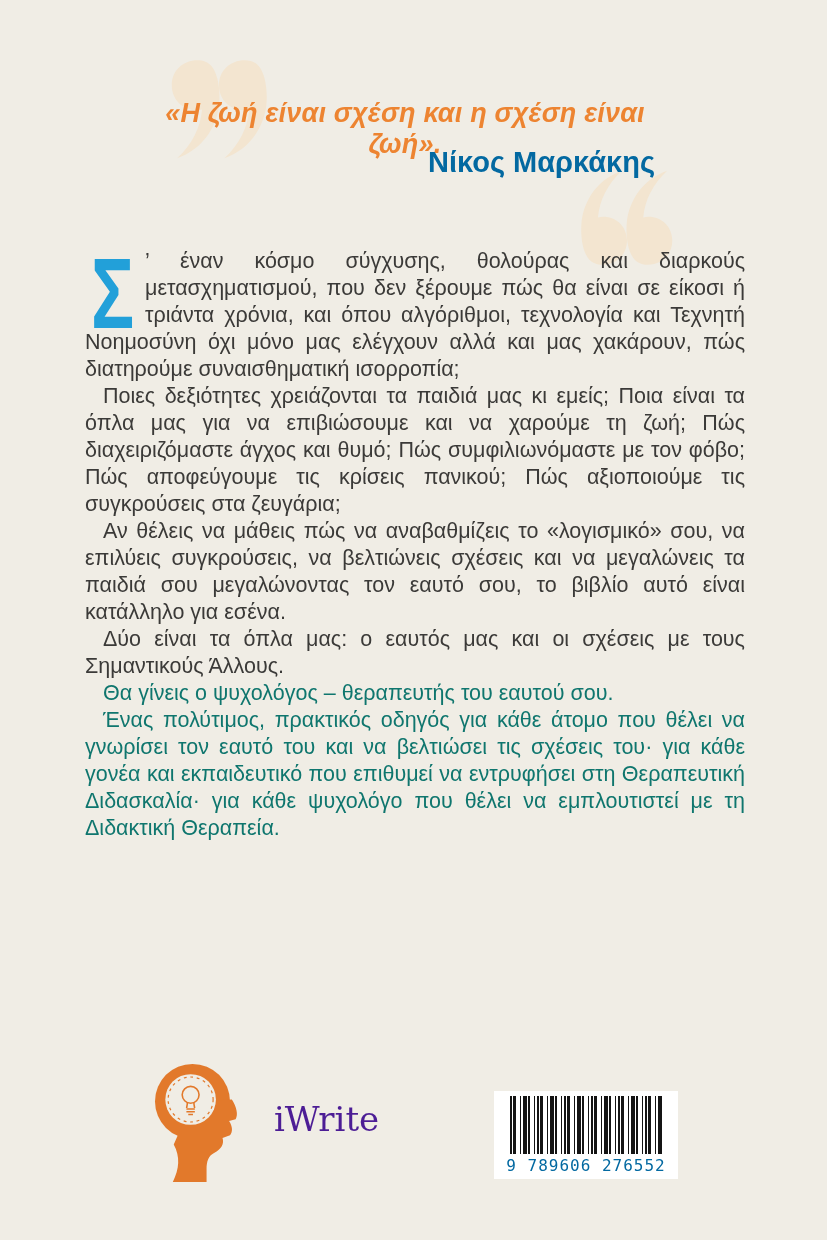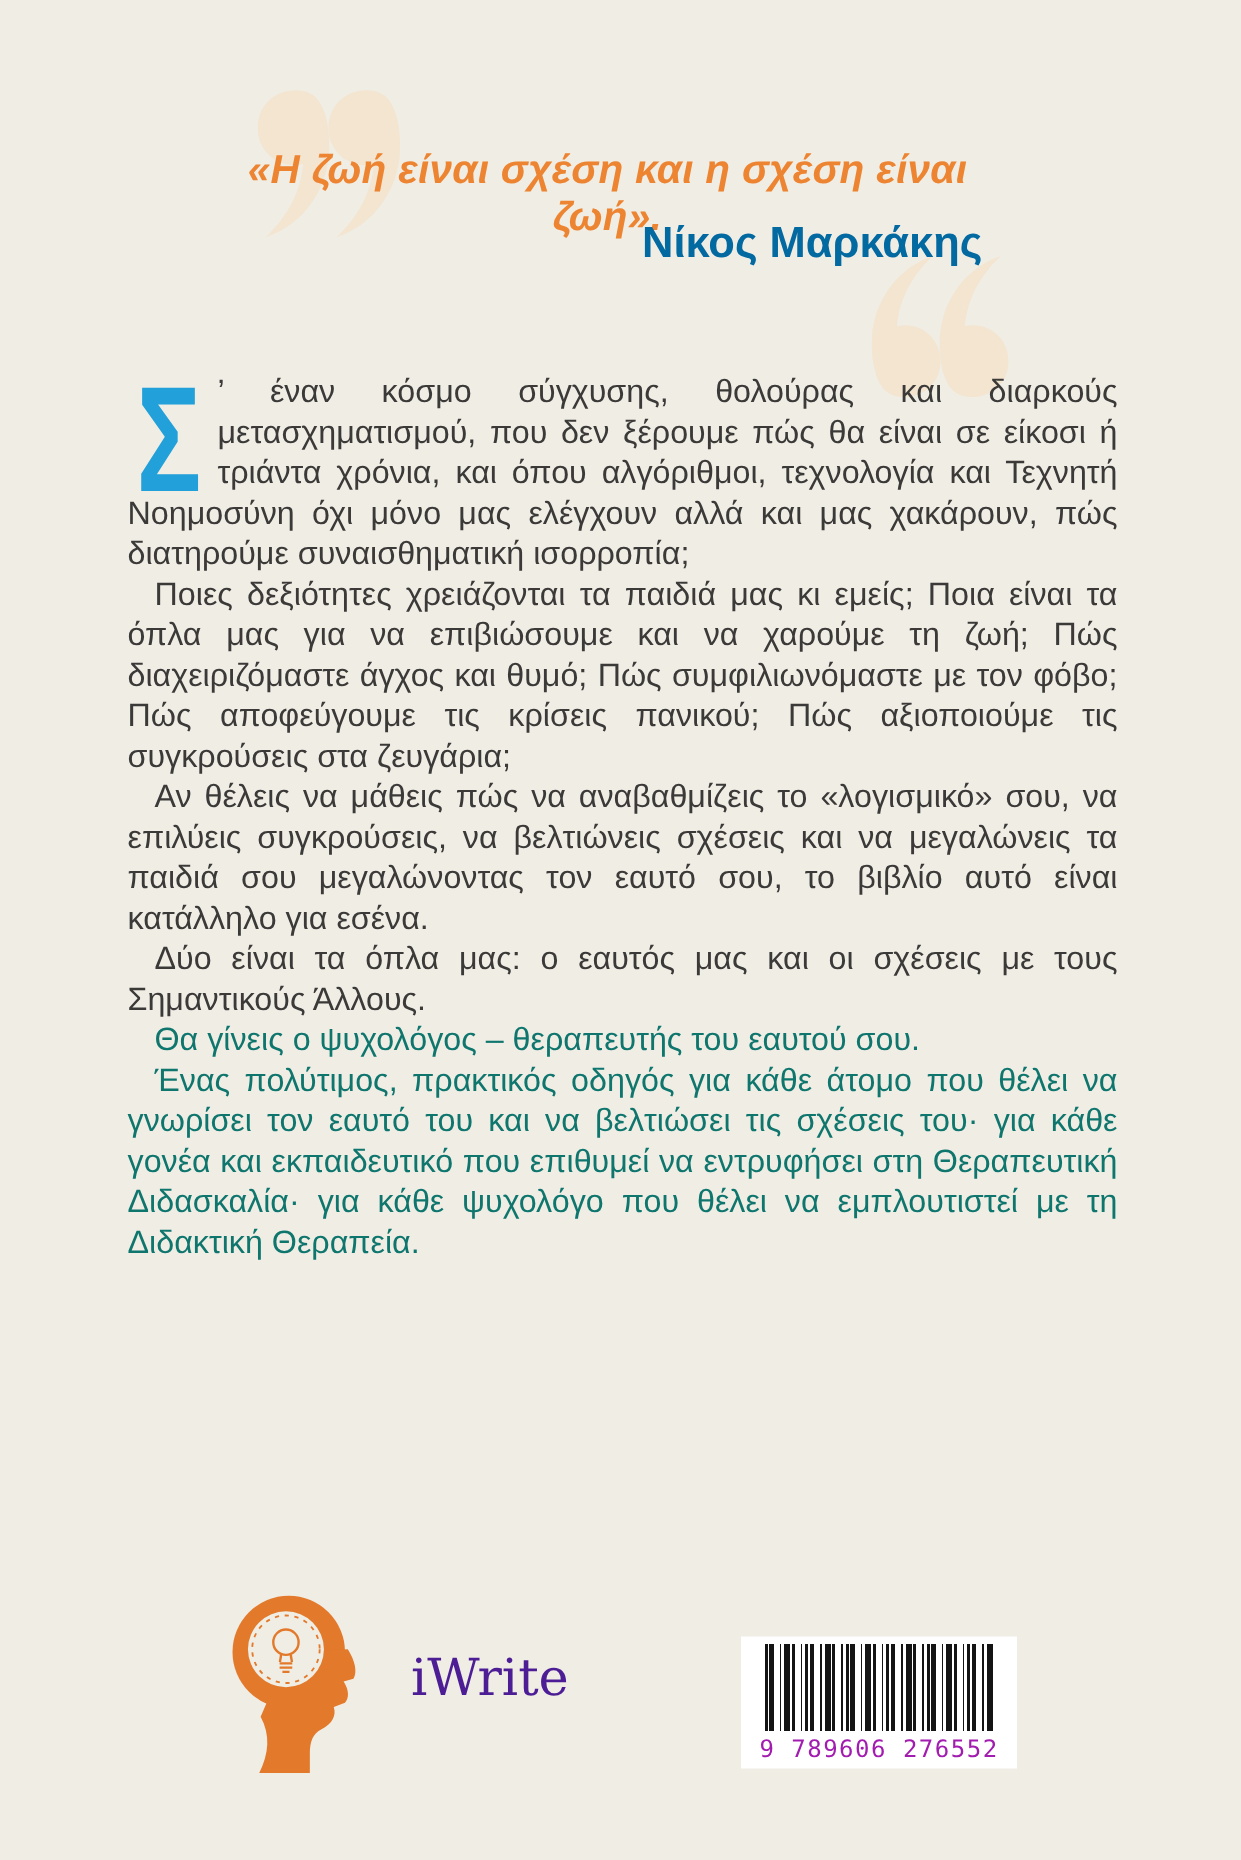--- a/index.html
+++ b/index.html
@@ -33,21 +33,21 @@
 
   
   .barcode{position:absolute;left:494px;top:1091px;width:184px;height:88px;background:#ffffff;
     display:flex;flex-direction:column;align-items:center;justify-content:flex-start;}
   .barcode-bars{margin-top:5px;width:152px;height:58px;
     background:repeating-linear-gradient(90deg,
       #141414 0 2px,#fff 2px 3px,#141414 3px 6px,#fff 6px 10px,
       #141414 10px 11px,#fff 11px 13px,#141414 13px 17px,#fff 17px 18px,
       #141414 18px 20px,#fff 20px 24px,#141414 24px 25px,#fff 25px 27px);}
   .barcode-number{width:160px;margin-top:2px;font-family:"DejaVu Sans Mono",monospace;
-    font-size:16px;color:#a21caf;letter-spacing:1px;text-align:center;white-space:pre;}
+    font-size:16px;color:#0369a1;letter-spacing:1px;text-align:center;white-space:pre;}
 </style>
 </head>
 <body>
 
 <div class="cover">
 
   <svg width="0" height="0" style="position:absolute" aria-hidden="true">
     <defs>
       <path id="comma-blob" d="M31 2 C14 2 2 14 2 30 C2 46 14 58 30 58 C32 58 34 57.7 36 57.2 C34 78 25 96 8 112 C34 103 51 81 55 54 C57 36 54 18 47 9 C43 4 37 2 31 2 Z"></path>
     </defs>

